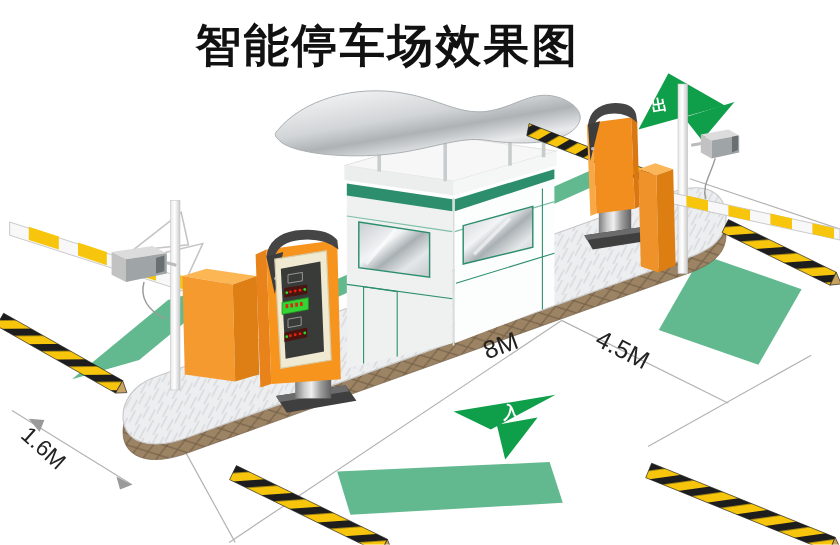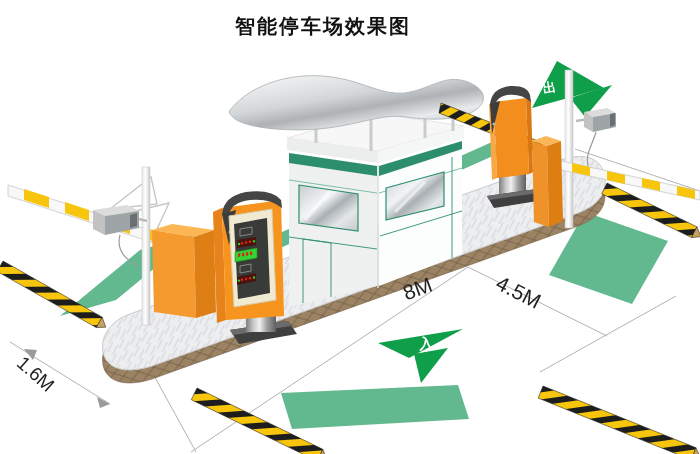--- a/index.html
+++ b/index.html
@@ -1,20 +1,20 @@
 <!DOCTYPE html>
 <html><head>
 <meta charset="utf-8">
 <style>
   html,body{margin:0;padding:0;background:#ffffff;}
   .canvas{position:relative;width:700px;height:454px;background:#ffffff;overflow:hidden;
           font-family:"Liberation Sans","DejaVu Sans",sans-serif;}
   .canvas svg{position:absolute;left:0;top:0;}
   .title{position:absolute;top:13px;left:323px;transform:translateX(-50%);
-         font-size:20px;font-weight:bold;color:#111;letter-spacing:2px;white-space:nowrap;}
+         font-size:38px;font-weight:bold;color:#111;letter-spacing:2px;white-space:nowrap;}
   .dim{position:absolute;color:#222;white-space:nowrap;}
   .dim-8m{left:403px;top:277px;font-size:21px;transform:rotate(-20deg);}
   .dim-45m{left:503px;top:271px;font-size:21px;transform:rotate(27deg);transform-origin:left top;}
   .dim-16m{left:27px;top:352px;font-size:19px;transform:rotate(42deg);transform-origin:left top;}
   .signchar{position:absolute;color:#ffffff;font-weight:bold;white-space:nowrap;}
   .entry-char{left:419px;top:335px;font-size:14px;transform:rotate(-6deg);}
   .exit-char{left:543px;top:79px;font-size:13px;transform:rotate(-10deg);}
 </style>
 </head>
 <body>

